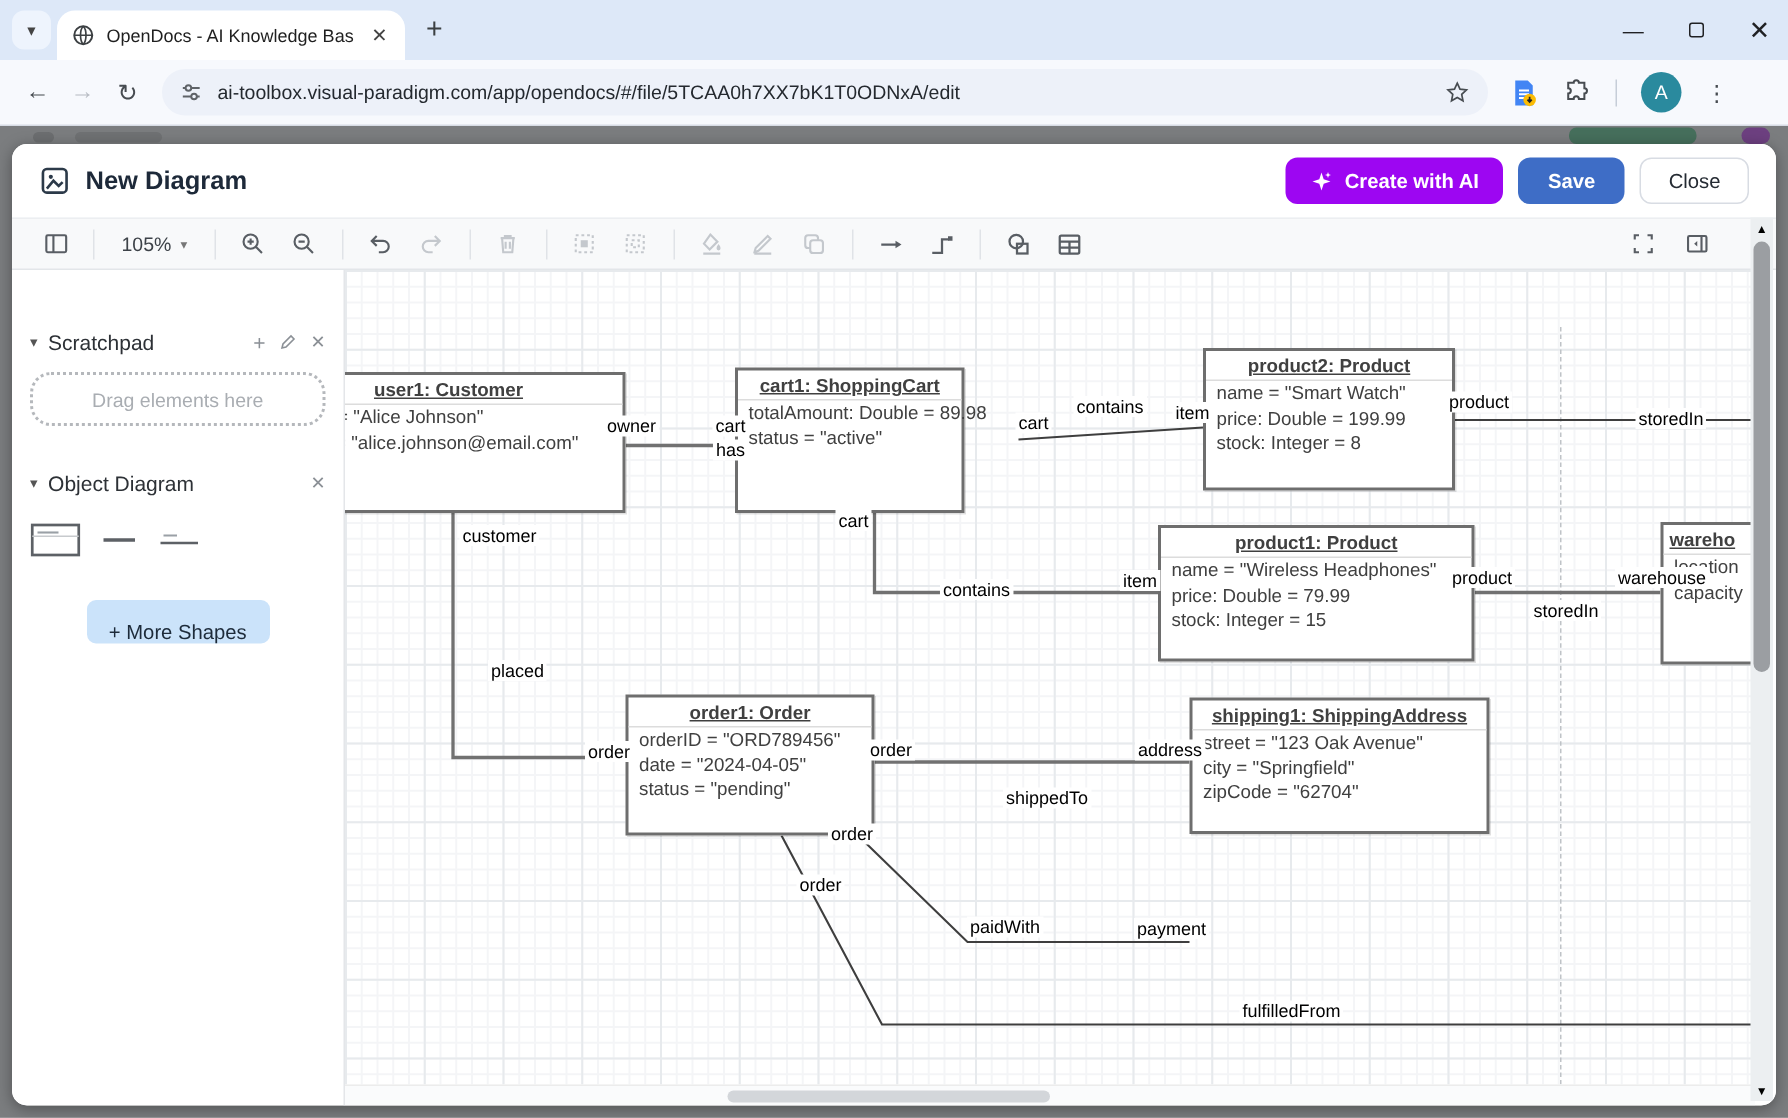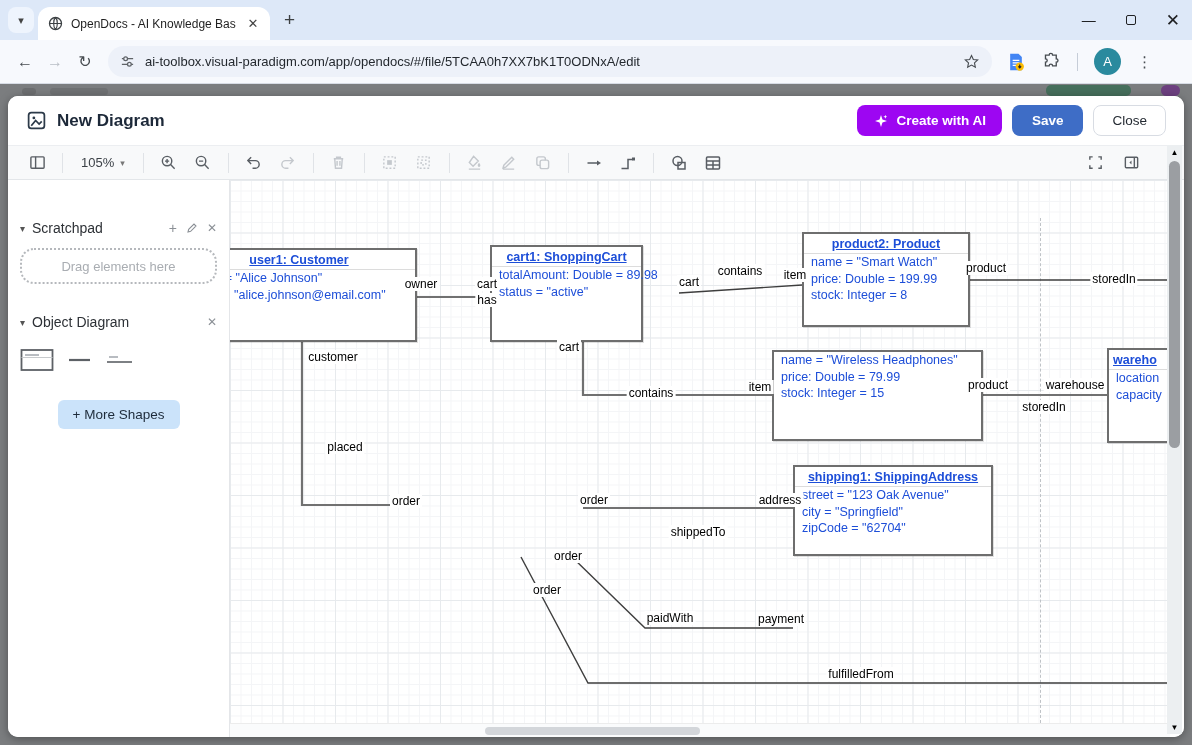--- a/index.html
+++ b/index.html
@@ -66,36 +66,36 @@
     font-size:13px; color:#333; outline:none; font-family:"Liberation Sans",sans-serif; }
   .search::placeholder { color:#9aa0a6; }
   .section-h { display:flex; align-items:center; gap:7px; margin-top:30px; font-size:14px; color:#2d3136; }
   .section-h .tri { font-size:10px; color:#555; }
   .section-h .tools { margin-left:auto; display:flex; gap:9px; align-items:center; }
   .section-h .tools svg, .section-h .tools span { cursor:pointer; }
   .dropzone { margin-top:12px; border:2px dotted #b5b8bc; border-radius:14px; height:36px;
     display:flex; align-items:center; justify-content:center; font-size:13px; color:#a9adb2; }
   .thumbs { display:flex; align-items:center; gap:12px; margin-top:16px; height:28px; }
   .moreshapes { margin:26px auto 0; width:122px; height:29px; background:#cbe3fa; border-radius:6px;
-    display:flex; align-items:center; justify-content:center; font-size:13.5px; color:#1d2b3a; cursor:pointer; }
+    display:flex; align-items:flex-end; justify-content:center; font-size:13.5px; color:#1d2b3a; cursor:pointer; }
 
   
   .canvas { flex:1; position:relative; overflow:hidden; background:#fff; }
   .grid { position:absolute; left:0; top:0; width:940px; height:543px; overflow:hidden;
     background-color:#ffffff;
     background-image:
       linear-gradient(#e7eaed 1px, transparent 1px),
       linear-gradient(90deg, #e7eaed 1px, transparent 1px),
       linear-gradient(#f4f5f7 1px, transparent 1px),
       linear-gradient(90deg, #f4f5f7 1px, transparent 1px);
     background-size:52.5px 52.5px, 52.5px 52.5px, 10.5px 10.5px, 10.5px 10.5px; }
   .pagebreak { position:absolute; top:38px; bottom:0; left:810px; width:0; border-left:1px dashed #bfc3c7; }
   .edges { position:absolute; left:0; top:0; }
   .obj { position:absolute; background:#fff; border:2px solid #6e6e6e; box-shadow:1px 1px 0 rgba(0,0,0,.12);
-    font-size:12.5px; color:#1d4ed8; cursor:pointer; }
+    font-size:12.5px; color:#404040; cursor:pointer; }
   .obj .t { font-weight:bold; text-decoration:underline; text-align:center; padding:3px 4px 2px;
     border-bottom:1px solid #dcdcdc; white-space:nowrap; }
   .obj .a { padding:0 4px 0 7px; line-height:16.5px; white-space:nowrap; }
   .obj.alignleft .t { text-align:left; }
   .elabel { position:absolute; transform:translate(-50%,-50%); font-size:12px; color:#000;
     background:#fff; padding:0 2px; white-space:nowrap; cursor:pointer; }
 
   .hscroll { position:absolute; left:0; bottom:0; width:940px; height:14px; background:#fafbfc;
     border-top:1px solid #ececec; }
   .hthumb { position:absolute; left:255px; top:3px; width:215px; height:8px; border-radius:4px; background:#d3d6da; cursor:pointer; }
@@ -373,28 +373,35 @@
               <div class="a">totalAmount: Double = 89.98</div>
               <div class="a">status = "active"</div>
             </div>
             <div class="obj" style="left: 572px; top: 52px; width: 168px; height: 95px;">
               <div class="t">product2: Product</div>
               <div class="a">name = "Smart Watch"</div>
               <div class="a">price: Double = 199.99</div>
               <div class="a">stock: Integer = 8</div>
             </div>
             <div class="obj" style="left: 542px; top: 170px; width: 211px; height: 91px;">
+              <div class="t">product1: Product</div>
               <div class="a">name = "Wireless Headphones"</div>
               <div class="a">price: Double = 79.99</div>
               <div class="a">stock: Integer = 15</div>
             </div>
             <div class="obj alignleft" style="left: 877px; top: 168px; width: 150px; height: 95px;">
               <div class="t">wareho</div>
               <div class="a">location</div>
               <div class="a">capacity</div>
+            </div>
+            <div class="obj" style="left: 187px; top: 283px; width: 166px; height: 94px;">
+              <div class="t">order1: Order</div>
+              <div class="a">orderID = "ORD789456"</div>
+              <div class="a">date = "2024-04-05"</div>
+              <div class="a">status = "pending"</div>
             </div>
             <div class="obj" style="left: 563px; top: 285px; width: 200px; height: 91px;">
               <div class="t">shipping1: ShippingAddress</div>
               <div class="a">street = "123 Oak Avenue"</div>
               <div class="a">city = "Springfield"</div>
               <div class="a">zipCode = "62704"</div>
             </div>
             <div class="elabel" style="left: 191px; top: 104px;">owner</div>
             <div class="elabel" style="left: 257px; top: 104px;">cart</div>
             <div class="elabel" style="left: 225px; top: 120px; margin-left: 32px;">has</div>
@@ -403,21 +410,21 @@
             <div class="elabel" style="left: 176px; top: 321px;">order</div>
             <div class="elabel" style="left: 339px; top: 167px;">cart</div>
             <div class="elabel" style="left: 421px; top: 213px;">contains</div>
             <div class="elabel" style="left: 530px; top: 207px;">item</div>
             <div class="elabel" style="left: 459px; top: 102px;">cart</div>
             <div class="elabel" style="left: 510px; top: 91px;">contains</div>
             <div class="elabel" style="left: 565px; top: 95px;">item</div>
             <div class="elabel" style="left: 756px; top: 88px;">product</div>
             <div class="elabel" style="left: 884px; top: 99px;">storedIn</div>
             <div class="elabel" style="left: 758px; top: 205px;">product</div>
-            <div class="elabel" style="left: 845px; top: 205px;">warehouse</div>
+            <div class="elabel" style="left: 878px; top: 205px;">warehouse</div>
             <div class="elabel" style="left: 814px; top: 227px;">storedIn</div>
             <div class="elabel" style="left: 364px; top: 320px;">order</div>
             <div class="elabel" style="left: 550px; top: 320px;">address</div>
             <div class="elabel" style="left: 468px; top: 352px;">shippedTo</div>
             <div class="elabel" style="left: 338px; top: 376px;">order</div>
             <div class="elabel" style="left: 317px; top: 410px;">order</div>
             <div class="elabel" style="left: 440px; top: 438px;">paidWith</div>
             <div class="elabel" style="left: 551px; top: 439px;">payment</div>
             <div class="elabel" style="left: 631px; top: 494px;">fulfilledFrom</div>
           </div>

